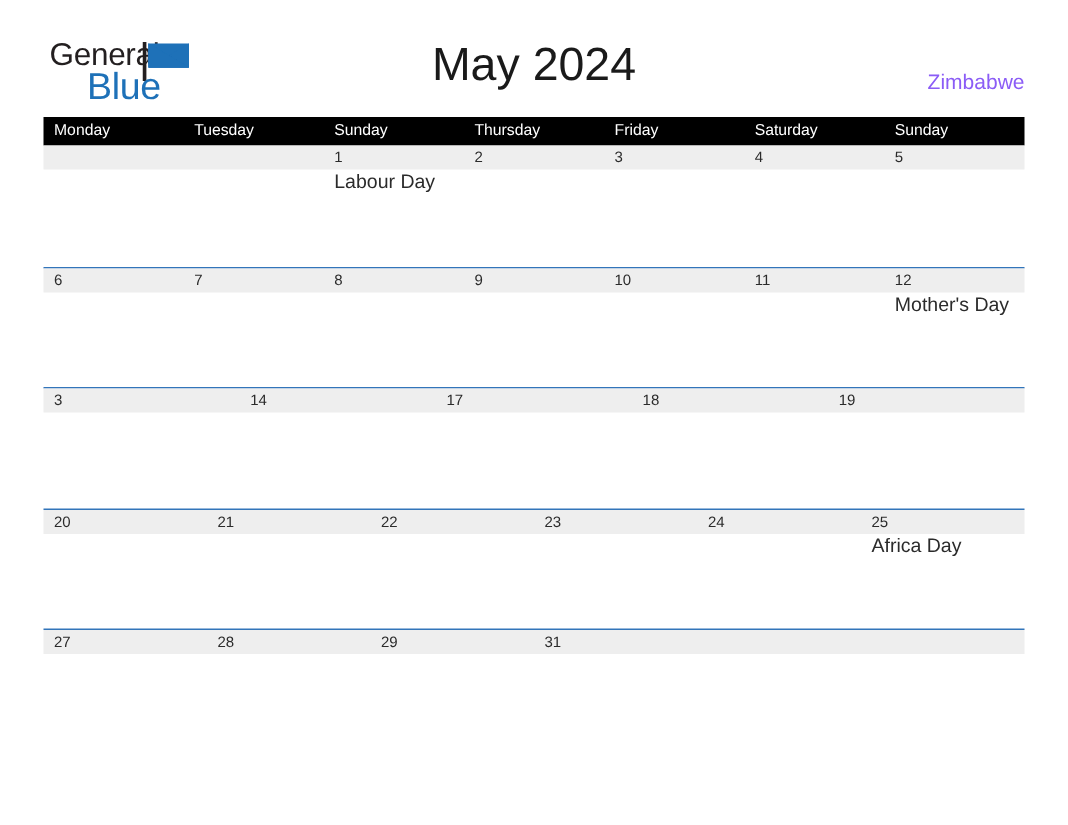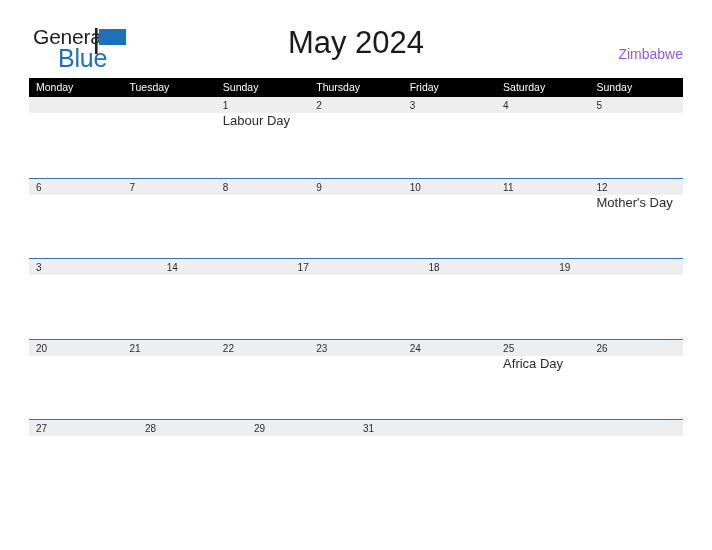--- a/index.html
+++ b/index.html
@@ -293,24 +293,20 @@
         <span class="event"></span>
       </div>
     <div class="day-cell">
         <span class="day-num">24</span>
         <span class="event"></span>
       </div>
     <div class="day-cell">
         <span class="day-num">25</span>
         <span class="event">Africa Day</span>
       </div>
-    <div class="day-cell">
-        <span class="day-num">26</span>
-        <span class="event"></span>
-      </div>
   </div>
 
   <div class="week-row">
     <div class="day-cell">
         <span class="day-num">27</span>
         <span class="event"></span>
       </div>
     <div class="day-cell">
         <span class="day-num">28</span>
         <span class="event"></span>

